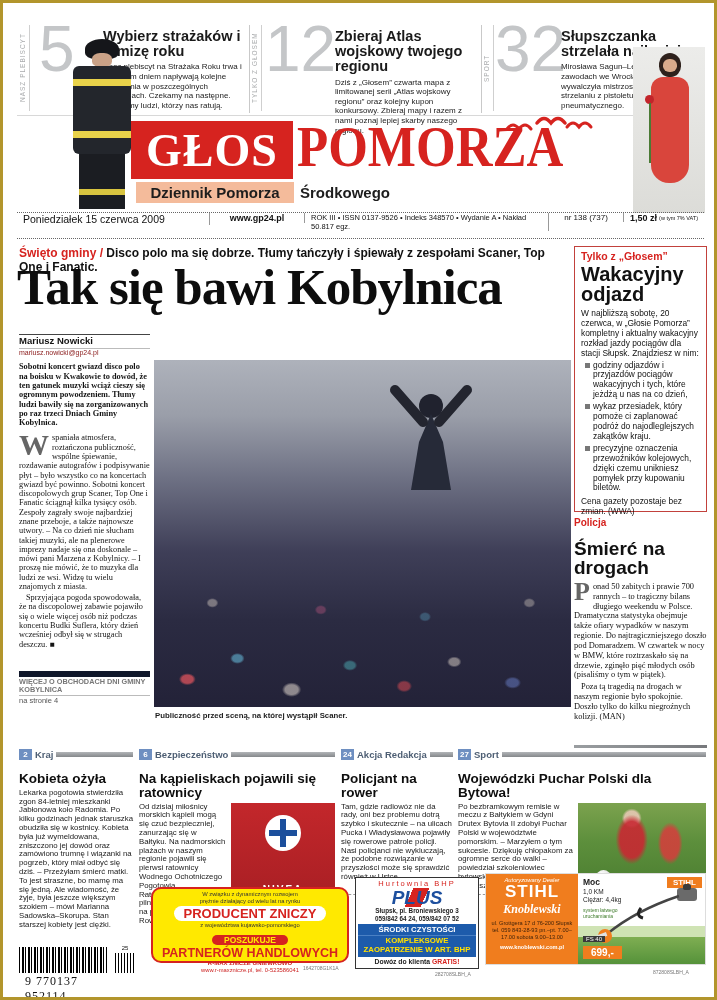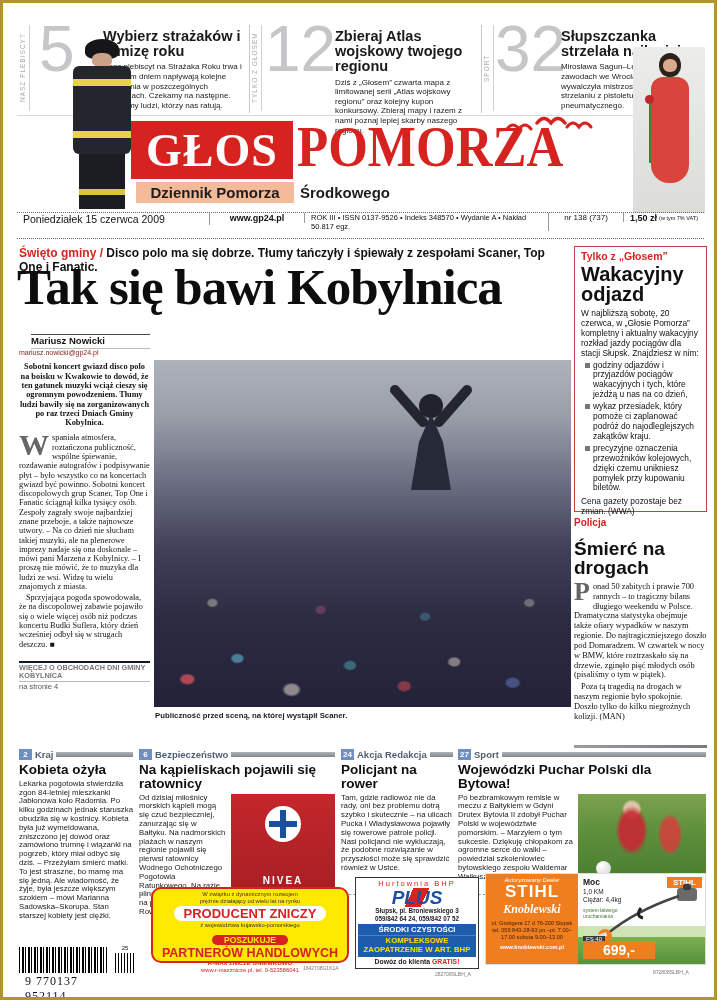--- a/index.html
+++ b/index.html
@@ -50,26 +50,26 @@
   .dl-price{border-right:none;font-weight:bold;font-size:9px;}
   .dl-pricenote{font-weight:normal;font-size:5.5px;margin-left:2px;}
   
   .kicker{left:16px;top:243px;width:548px;font-size:12px;font-weight:bold;}
   .kicker .klabel{color:#d6231f;}
   .headline{left:14px;top:258px;width:556px;font-family:"Liberation Serif",serif;font-weight:bold;font-size:51px;
             letter-spacing:-1px;color:#0d0d0d;line-height:1.05;}
   
   .leftcol{left:16px;top:331px;width:131px;font-family:"Liberation Serif",serif;font-size:8.3px;line-height:1.12;color:#141414;}
   .byline{font-family:"Liberation Sans",sans-serif;border-top:1px solid #444;border-bottom:1px solid #bbb;
-          font-weight:bold;font-size:9.5px;padding:1px 0;margin-left:12px;}
+          font-weight:bold;font-size:9.5px;padding:1px 0;}
   .bymail{font-family:"Liberation Sans",sans-serif;font-size:7px;color:#8d2020;margin-bottom:6px;}
-  .lead{font-weight:bold;margin-bottom:6px;text-align:center;}
+  .lead{font-weight:bold;margin-bottom:6px;}
   .dropcap{float:left;font-size:30px;line-height:24px;font-weight:bold;color:#666;padding-right:3px;font-family:"Liberation Serif",serif;}
   .para2{text-indent:7px;margin-top:2px;}
-  .morebox{margin-top:12px;border-top:2px solid #0f172a;font-family:"Liberation Sans",sans-serif;}
+  .morebox{margin-top:22px;border-top:6px solid #0f172a;font-family:"Liberation Sans",sans-serif;}
   .more1{font-weight:bold;font-size:7.3px;color:#777;text-transform:uppercase;border-bottom:1px solid #bbb;padding:1px 0;}
   .more2{font-size:7.5px;color:#555;padding-top:1px;}
   
   .photo{left:151px;top:357px;width:417px;height:347px;overflow:hidden;
     background:
       radial-gradient(14px 10px at 8% 92%, rgba(210,80,90,.8) 0 40%, transparent 60%),
       radial-gradient(12px 9px at 20% 86%, rgba(90,160,190,.7) 0 40%, transparent 60%),
       radial-gradient(16px 12px at 33% 95%, rgba(230,220,210,.55) 0 40%, transparent 60%),
       radial-gradient(12px 9px at 47% 88%, rgba(70,150,160,.6) 0 40%, transparent 60%),
       radial-gradient(13px 10px at 60% 94%, rgba(200,70,80,.6) 0 40%, transparent 60%),
@@ -96,21 +96,21 @@
   .police-title{font-weight:bold;font-size:19px;line-height:1.0;margin:11px 0 5px;}
   .police-body{font-family:"Liberation Serif",serif;font-size:8.4px;line-height:1.17;}
   .police-rule{left:571px;top:742px;width:133px;height:3px;background:linear-gradient(90deg,#9a9ea1,#77797c);}
   
   .sec{top:746px;}
   .sec-head{display:flex;align-items:center;gap:3px;height:11px;}
   .badge{flex:0 0 auto;min-width:11px;height:11px;background:#6e8fc1;color:#fff;font-weight:bold;font-size:8px;
          display:flex;align-items:center;justify-content:center;padding:0 1px;}
   .sec-label{font-weight:bold;font-size:9.5px;color:#4e5f74;white-space:nowrap;}
   .sec-bar{flex:1;height:5px;background:linear-gradient(180deg,#b2b5b8,#85888b);}
-  .sec-title{font-weight:bold;font-size:13.5px;line-height:1.02;margin:3px 0 3px;color:#0e0e0e;}
+  .sec-title{font-weight:bold;font-size:13.5px;line-height:1.02;margin:12px 0 3px;color:#0e0e0e;}
   .sec-body{font-size:7.8px;line-height:1.13;color:#1a1a1a;}
   .sec-flex{display:flex;gap:5px;}
   
   .flag{flex:0 0 auto;width:104px;height:96px;background:linear-gradient(180deg,#c3272b,#a91f24);position:relative;}
   .flag-circle{position:absolute;left:34px;top:12px;width:36px;height:36px;background:#fff;border-radius:50%;}
   .flag-cross-v{position:absolute;left:49px;top:16px;width:6px;height:28px;background:#1c4f9c;}
   .flag-cross-h{position:absolute;left:38px;top:27px;width:28px;height:6px;background:#1c4f9c;}
   .flag-label{position:absolute;left:0;bottom:4px;width:100%;text-align:center;color:#fff;font-weight:bold;font-size:10px;letter-spacing:2px;}
   
   .sportphoto{flex:0 0 auto;width:128px;height:96px;position:relative;overflow:hidden;
@@ -150,21 +150,21 @@
   .st-addr{font-size:5.6px;line-height:1.25;color:#40220a;margin-top:3px;}
   .st-site{font-size:5.6px;font-weight:bold;color:#fff;margin-top:3px;}
   .st-right{flex:1;position:relative;overflow:hidden;
             background:linear-gradient(180deg,#fff 0 58%,#cfe3b4 58% 70%,#7fae52 70%,#55923a 100%);}
   .st-spec{position:absolute;left:5px;top:3px;font-size:6.5px;line-height:1.25;color:#222;}
   .st-spec b{font-size:8.5px;}
   .st-feature{position:absolute;left:5px;top:33px;font-size:5px;color:#3c7a28;width:48px;line-height:1.2;}
   .st-chip{position:absolute;right:3px;top:3px;background:#f07d1e;color:#fff;font-weight:bold;font-size:8px;
            padding:1px 6px;}
   .st-model{position:absolute;left:5px;bottom:22px;background:#3a3a3a;color:#fff;font-size:6px;padding:0 3px;}
-  .st-price{position:absolute;left:5px;bottom:5px;background:#f07d1e;color:#fff;font-weight:bold;font-size:14px;padding:1px 20px;}
+  .st-price{position:absolute;left:5px;bottom:5px;background:#f07d1e;color:#fff;font-weight:bold;font-size:10px;padding:1px 8px;}
   .trimmer{position:absolute;right:2px;top:8px;width:118px;height:70px;}
   .pcode{position:absolute;font-size:5px;color:#777;}
   
   .barcode{left:16px;top:944px;width:122px;height:46px;}
   .bc-bars{position:absolute;left:0;top:0;width:88px;height:26px;
            background:repeating-linear-gradient(90deg,#000 0 1px,#fff 1px 3px,#000 3px 5px,#fff 5px 6px);}
   .bc-num{position:absolute;left:6px;top:27px;width:88px;font-family:Liberation Serif, serif;font-size:12px;letter-spacing:1px;}
   .bc-addon{position:absolute;left:96px;top:6px;width:20px;height:20px;
             background:repeating-linear-gradient(90deg,#000 0 1px,#fff 1px 3px);}
   .bc-addon-num{position:absolute;left:96px;top:-2px;width:20px;text-align:center;font-size:6px;}

